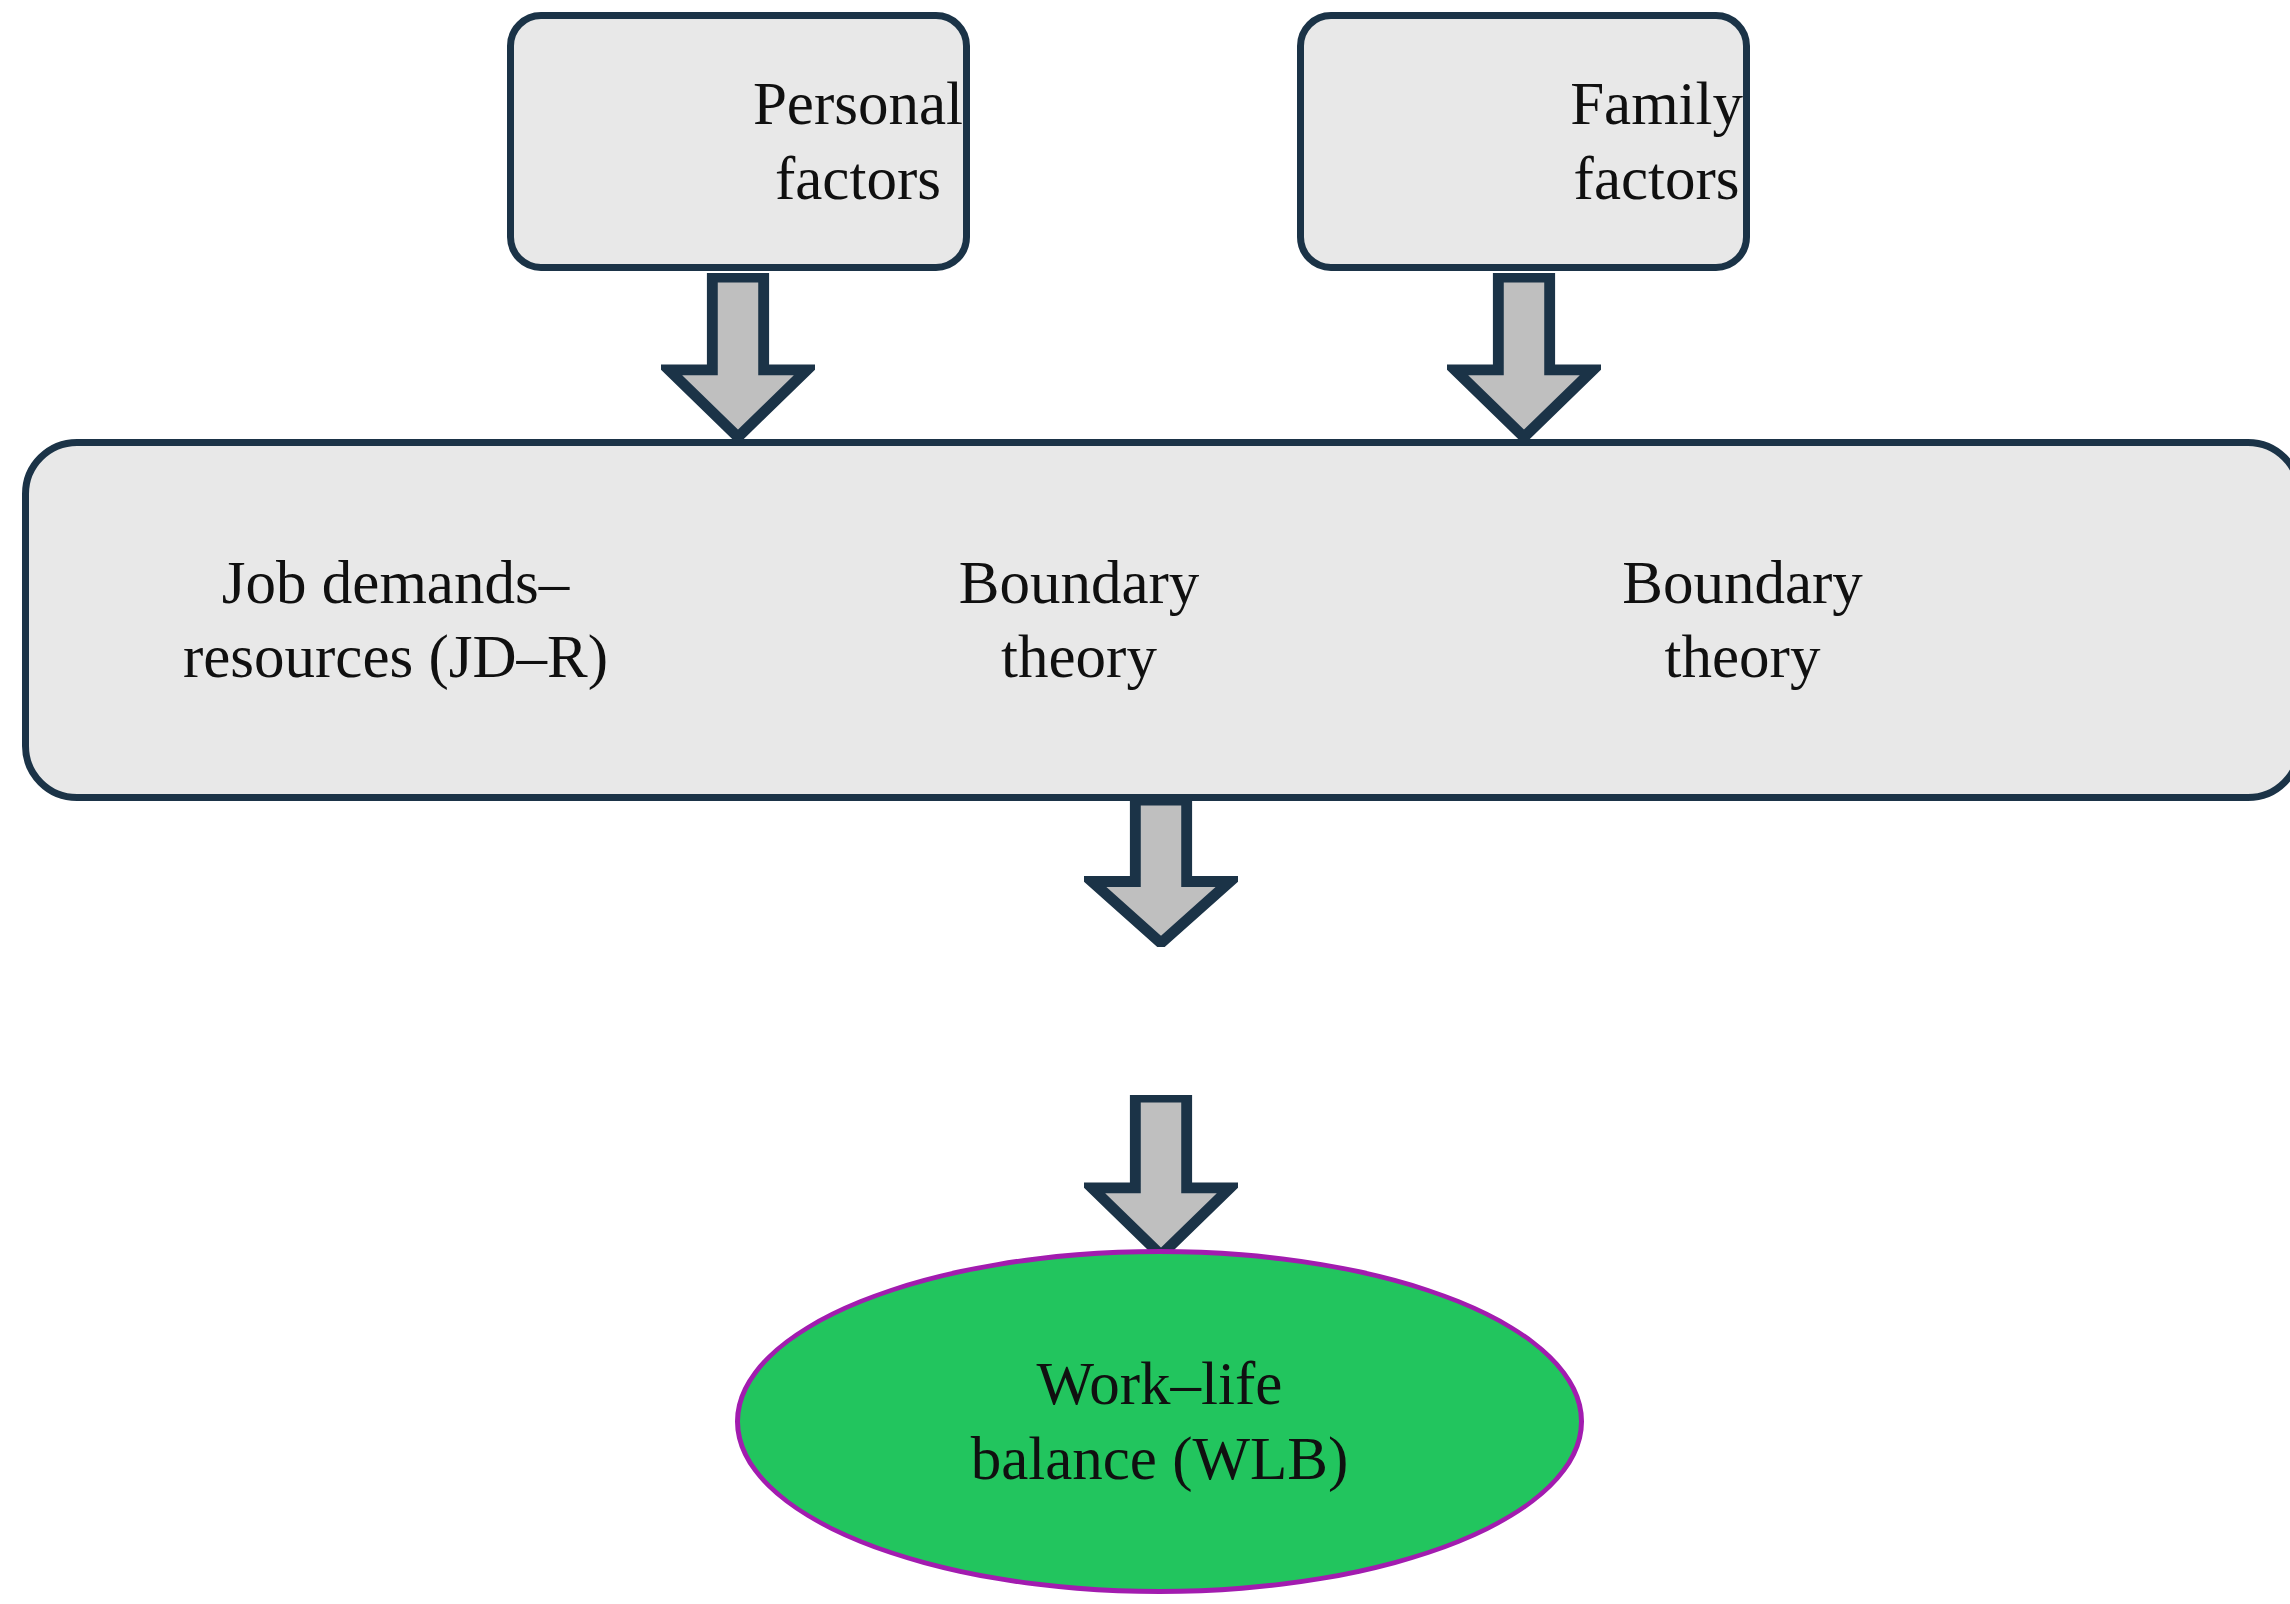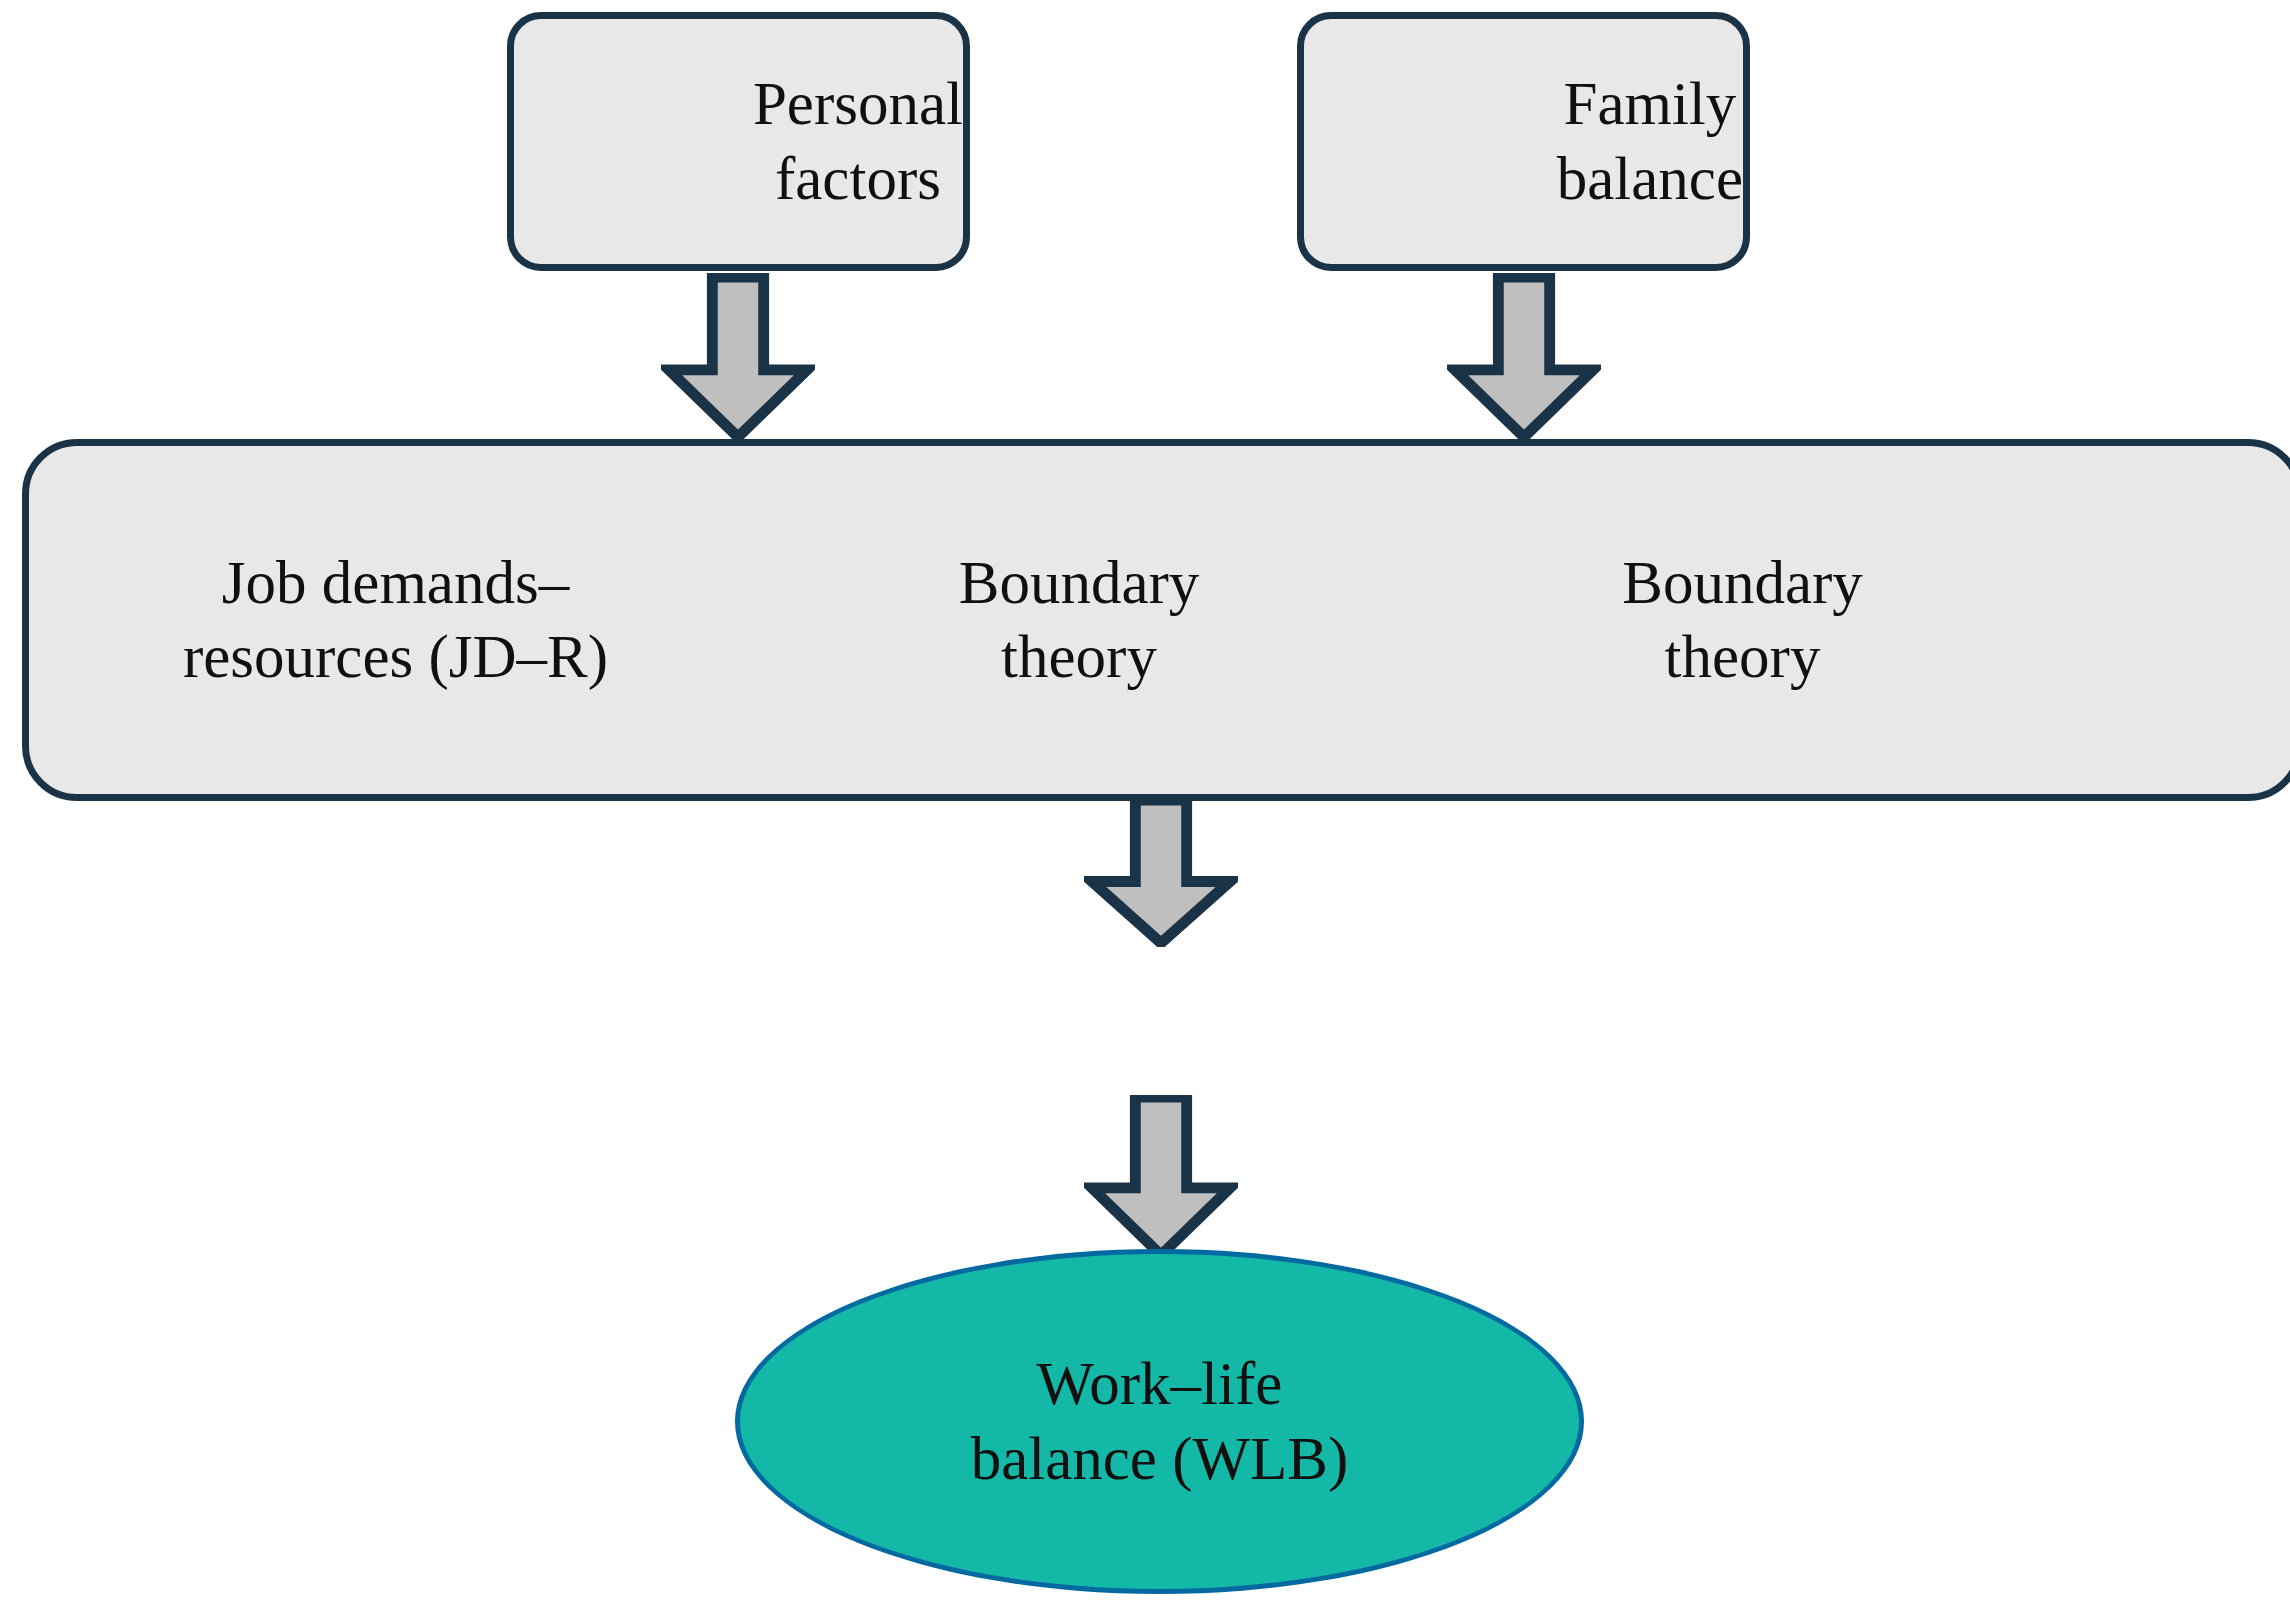--- a/index.html
+++ b/index.html
@@ -92,22 +92,22 @@
   }
 
   
   .ellipse-outcome {
     position: absolute;
     left: 735px;
     top: 1249px;
     width: 849px;
     height: 345px;
     box-sizing: border-box;
-    background: #14b8a6;
-    border: 5px solid #0369a1;
+    background: #22c55e;
+    border: 5px solid #a21caf;
     border-radius: 50%;
     display: flex;
     align-items: center;
     justify-content: center;
     font-size: 61px;
     line-height: 1.22;
     color: #101010;
     text-align: center;
   }
   .ellipse-outcome .box-label { white-space: pre-line; }
@@ -123,21 +123,21 @@
 
 <div id="canvas">
 
   <div class="node box-personal">
     <span class="box-label">Personal
 factors</span>
   </div>
 
   <div class="node box-family">
     <span class="box-label">Family
-balance</span>
+factors</span>
   </div>
 
   <div class="arrow" style="left:661px; top:273px; width:154px; height:170px;">
     <svg viewBox="0 0 156 172" preserveAspectRatio="none">
       <polygon points="52,4 104,4 104,98 148,98 78,166 8,98 52,98" fill="#bfbfbf" stroke="#1b3347" stroke-width="11" stroke-linejoin="miter"></polygon>
     </svg>
   </div>
 
   <div class="arrow" style="left:1447px; top:273px; width:154px; height:170px;">
     <svg viewBox="0 0 156 172" preserveAspectRatio="none">

